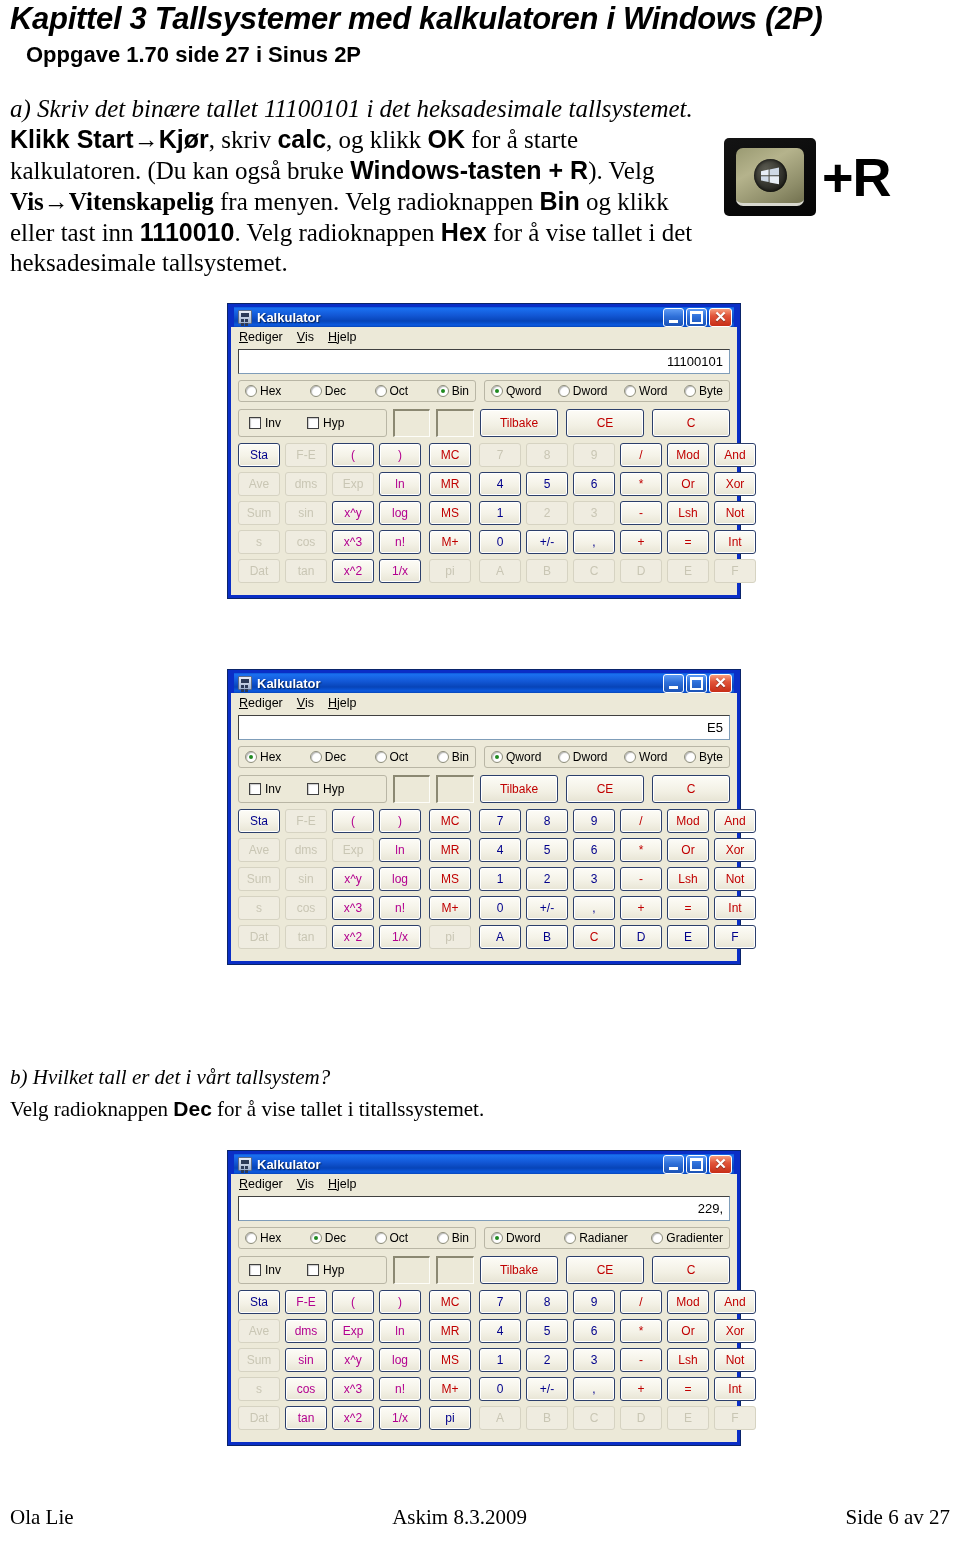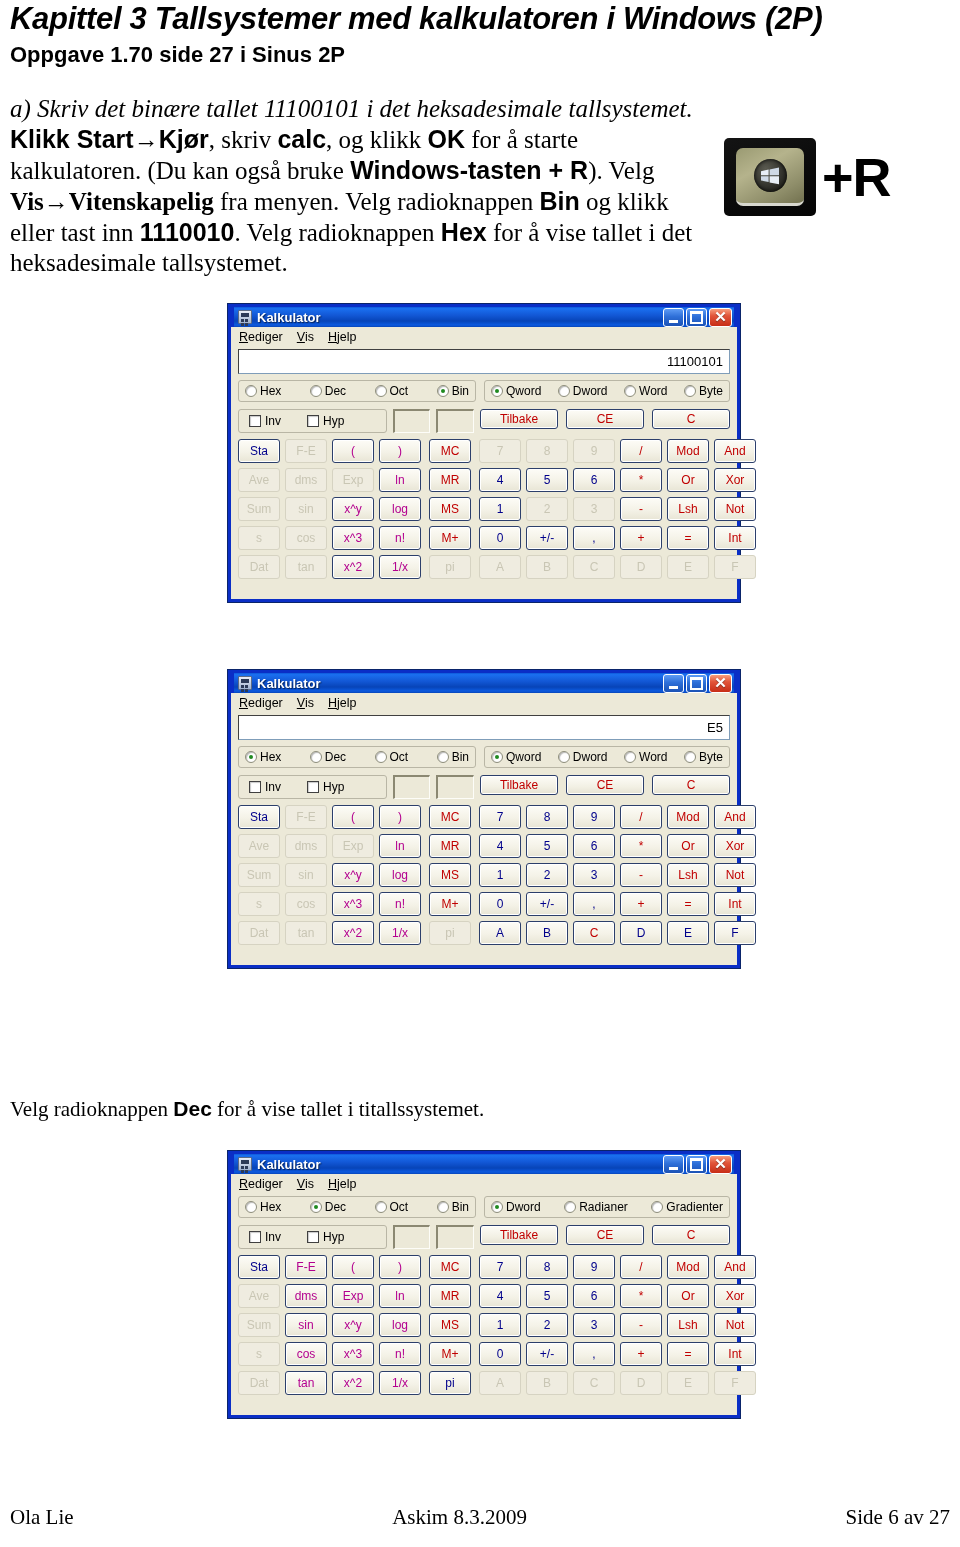--- a/index.html
+++ b/index.html
@@ -14,21 +14,21 @@
   }
 
   
   .doc-title {
     position: absolute; left: 10px; top: 0px;
     font-family: "Liberation Sans", sans-serif;
     font-weight: bold; font-size: 31px; line-height: 38px;
     white-space: nowrap; letter-spacing: -0.3px; font-style: italic;
   }
   .doc-subtitle {
-    position: absolute; left: 10px; top: 41px;
+    position: absolute; left: 26px; top: 41px;
     font-family: "Liberation Sans", sans-serif;
     font-weight: bold; font-size: 22px; line-height: 28px;
     white-space: nowrap;
   }
 
   
   .para-a {
     position: absolute; left: 10px; top: 94px; width: 700px;
     font-size: 25px; line-height: 30px;
   }
@@ -156,21 +156,21 @@
   .menubar {
     display: flex; gap: 14px;
     padding: 3px 7px 3px 8px;
     font-family: "Liberation Sans", sans-serif;
     font-size: 12.5px; color: #000;
     background: #ece9d8;
   }
   .menu-item { cursor: default; white-space: nowrap; }
   .menu-item u { text-decoration: underline; }
 
-  .calc-body { padding: 2px 7px 20px 7px; }
+  .calc-body { padding: 2px 7px 12px 7px; }
 
   .display {
     background: #ffffff;
     border: 1px solid #7f9db9;
     border-top-color: #404040; border-left-color: #404040;
     height: 25px;
     display: flex; align-items: center; justify-content: flex-end;
     padding-right: 6px;
     font-family: "Liberation Sans", sans-serif;
     font-size: 13px; color: #000;
@@ -226,21 +226,21 @@
   .ind-box {
     width: 38px;
     border-top: 2px solid #8b8872;
     border-left: 2px solid #8b8872;
     border-right: 1px solid #fdfdf8;
     border-bottom: 1px solid #fdfdf8;
     background: #ece9d8;
   }
   .topbtns { display: flex; gap: 8px; margin-left: auto; }
   .topbtn {
-    width: 78px; height: 20px;
+    width: 78px; height: 28px;
     display: flex; align-items: center; justify-content: center;
     background: linear-gradient(180deg,#fdfcf7 0%, #f2f0e4 60%, #e6e3d3 100%);
     border: 1px solid #2c3f6b;
     border-radius: 3px;
     font-family: "Liberation Sans", sans-serif;
     font-size: 12px; color: #c00000;
     box-shadow: inset 0 0 0 1px #fff;
   }
 
   .keypad { display: flex; gap: 8px; }
@@ -291,21 +291,21 @@
           <path d="M1 9.3 L8.6 9.3 L8.6 15 L1 13.5 Z" fill="#cfd9e6"></path>
           <path d="M9.6 9.3 L19 9.3 L19 17.2 L9.6 15.4 Z" fill="#e8eef6"></path>
         </svg>
       </div>
     </div>
   </div>
   <div class="winkey-plusr">+R</div>
 </div>
 
 <div class="para-b">
-  <br>
+  <span class="q">b) Hvilket tall er det i vårt tallsystem?</span><br>
   <span>Velg radioknappen </span><span class="bsans">Dec</span><span> for å vise tallet i titallssystemet.</span>
 </div>
 
 <div class="footer">
   <span>Ola Lie</span>
   <span>Askim 8.3.2009</span>
   <span>Side 6 av 27</span>
 </div>
 
 <div class="calc calc-1">
@@ -601,20 +601,21 @@
           <span>✕</span>
         </div>
       </div>
     </div>
     <div class="menubar">
       <div class="menu-item"><u>R</u>ediger</div>
       <div class="menu-item"><u>V</u>is</div>
       <div class="menu-item"><u>H</u>jelp</div>
     </div>
     <div class="calc-body">
+      <div class="display">229,</div>
       <div class="radio-groups">
         <div class="group-box group-base">
           <div class="radio">
             <span class="dot"></span>
             <span>Hex</span>
           </div>
           <div class="radio on">
             <span class="dot"></span>
             <span>Dec</span>
           </div>

